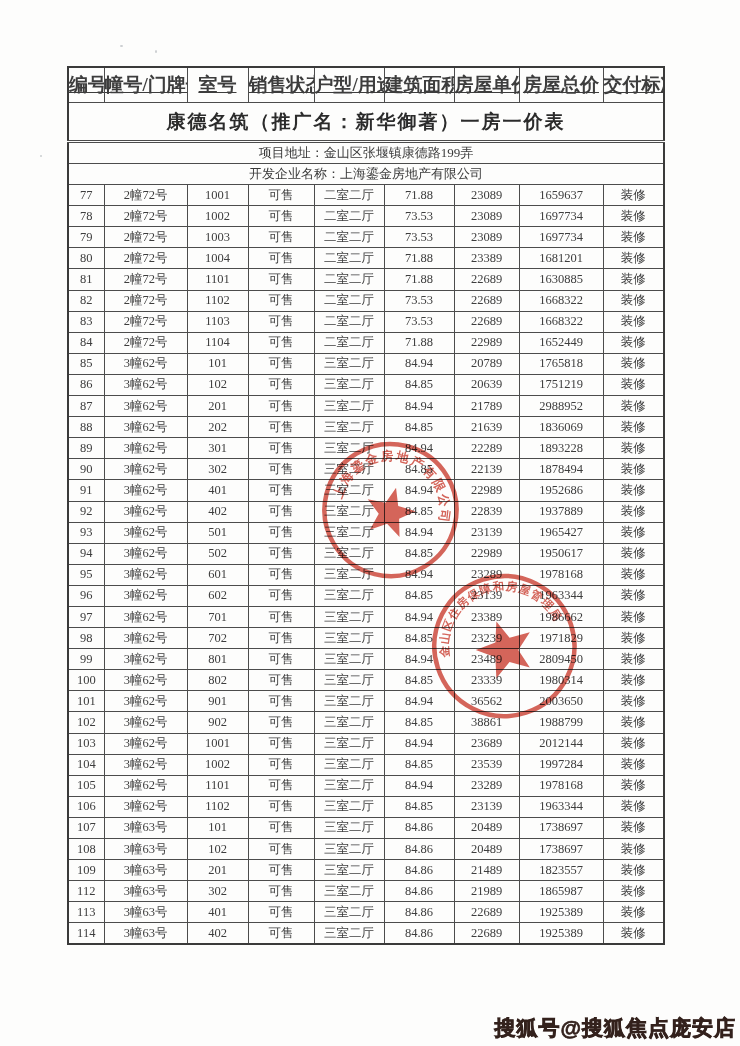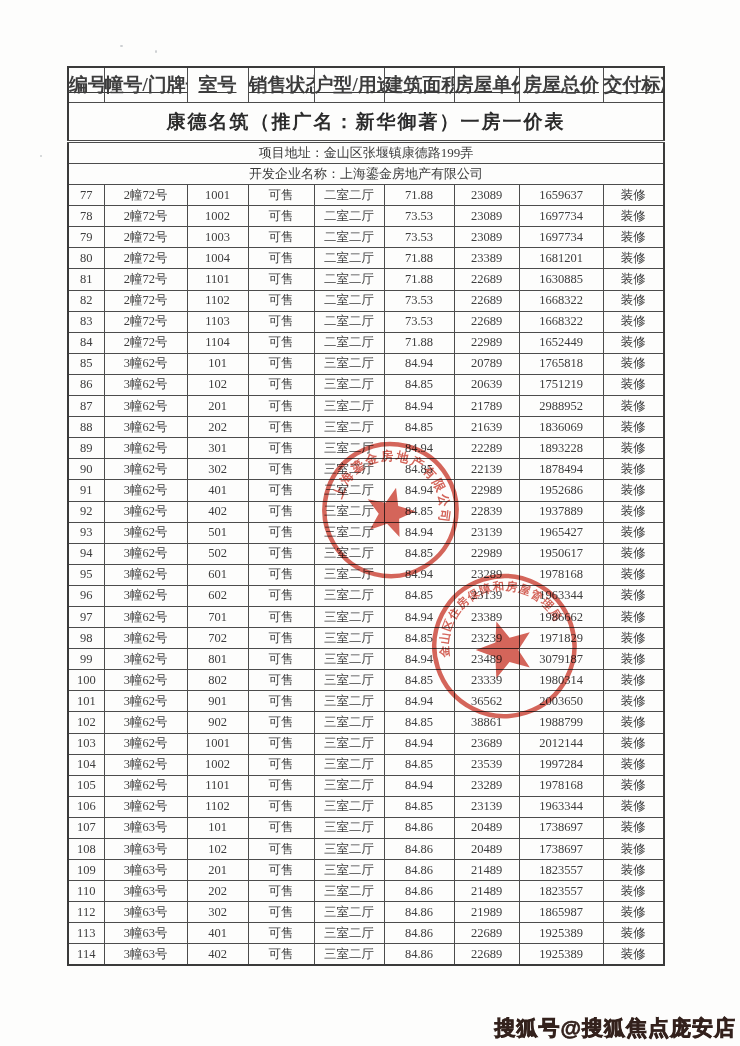--- a/index.html
+++ b/index.html
@@ -335,21 +335,21 @@
           <td>装修</td>
         </tr>
         <tr>
           <td>99</td>
           <td>3幢62号</td>
           <td>801</td>
           <td>可售</td>
           <td>三室二厅</td>
           <td>84.94</td>
           <td>23489</td>
-          <td>3079187</td>
+          <td>2809450</td>
           <td>装修</td>
         </tr>
         <tr>
           <td>100</td>
           <td>3幢62号</td>
           <td>802</td>
           <td>可售</td>
           <td>三室二厅</td>
           <td>84.85</td>
           <td>23339</td>
@@ -441,31 +441,20 @@
           <td>三室二厅</td>
           <td>84.86</td>
           <td>20489</td>
           <td>1738697</td>
           <td>装修</td>
         </tr>
         <tr>
           <td>109</td>
           <td>3幢63号</td>
           <td>201</td>
-          <td>可售</td>
-          <td>三室二厅</td>
-          <td>84.86</td>
-          <td>21489</td>
-          <td>1823557</td>
-          <td>装修</td>
-        </tr>
-        <tr>
-          <td>110</td>
-          <td>3幢63号</td>
-          <td>202</td>
           <td>可售</td>
           <td>三室二厅</td>
           <td>84.86</td>
           <td>21489</td>
           <td>1823557</td>
           <td>装修</td>
         </tr>
         <tr>
           <td>112</td>
           <td>3幢63号</td>

